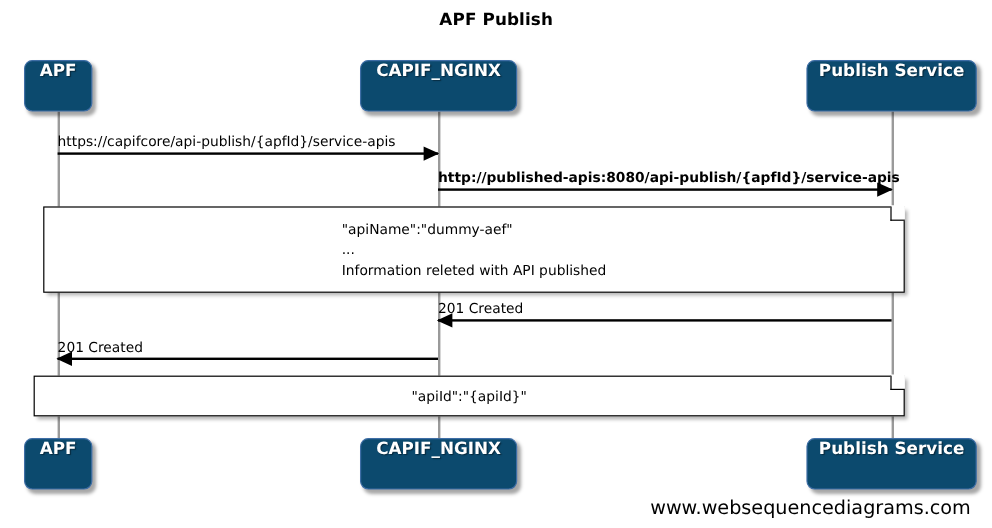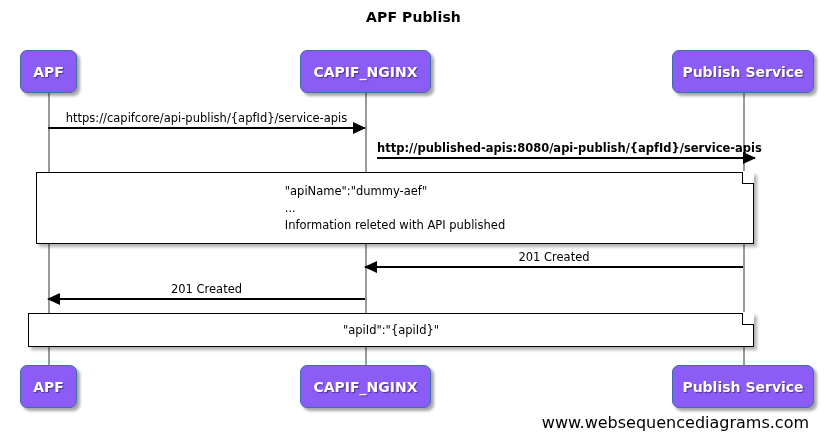--- a/index.html
+++ b/index.html
@@ -34,26 +34,25 @@
     position: absolute;
     width: 2px;
     background: #9a9a9a;
     top: 93px;
     height: 272px;
   }
   
   .actor {
     position: absolute;
     height: 43px;
-    background: #8b5cf6;
+    background: #0c4a6e;
     border: 1px solid #3f6ea6;
     border-radius: 7px;
     box-shadow: 3px 3px 3px rgba(0,0,0,0.35);
     display: flex;
-    align-items: center;
     justify-content: center;
     box-sizing: border-box;
   }
   .actor-label {
     color: #ffffff;
     font-size: 14px;
     font-weight: bold;
     white-space: nowrap;
     text-shadow: 1px 1px 1px rgba(0,0,0,0.45);
   }
@@ -76,21 +75,20 @@
     border-left: 13px solid #000000;
   }
   .arrowhead.left {
     left: -1px;
     border-right: 13px solid #000000;
   }
   .msg-label {
     position: absolute;
     bottom: 4px;
     width: 100%;
-    text-align: center;
     font-size: 11.5px;
     color: #000000;
     white-space: nowrap;
   }
   
   .note {
     position: absolute;
     background: #ffffff;
     border: 1.5px solid #000000;
     box-shadow: 3px 3px 3px rgba(0,0,0,0.30);
@@ -166,21 +164,21 @@
   </div>
   <div class="actor" style="left:672px; top:50px; width:142px;">
     <span class="actor-label">Publish Service</span>
   </div>
 
   <div class="msg" style="left:48px; top:127px; width:317px;">
     <span class="msg-label">https://capifcore/api-publish/{apfId}/service-apis</span>
     <span class="arrowhead right"></span>
   </div>
 
-  <div class="msg" style="left:377px; top:157px; width:378px;font-weight:bold;">
+  <div class="msg" style="left:365px; top:157px; width:378px;font-weight:bold;">
     <span class="msg-label">http://published-apis:8080/api-publish/{apfId}/service-apis</span>
     <span class="arrowhead right"></span>
   </div>
 
   <div class="note" style="left:36px; top:172px; width:718px; height:72px;">
     <div class="note-body">
       <div class="note-lines">"apiName":"dummy-aef"
 ...
 Information releted with API published</div>
     </div>

